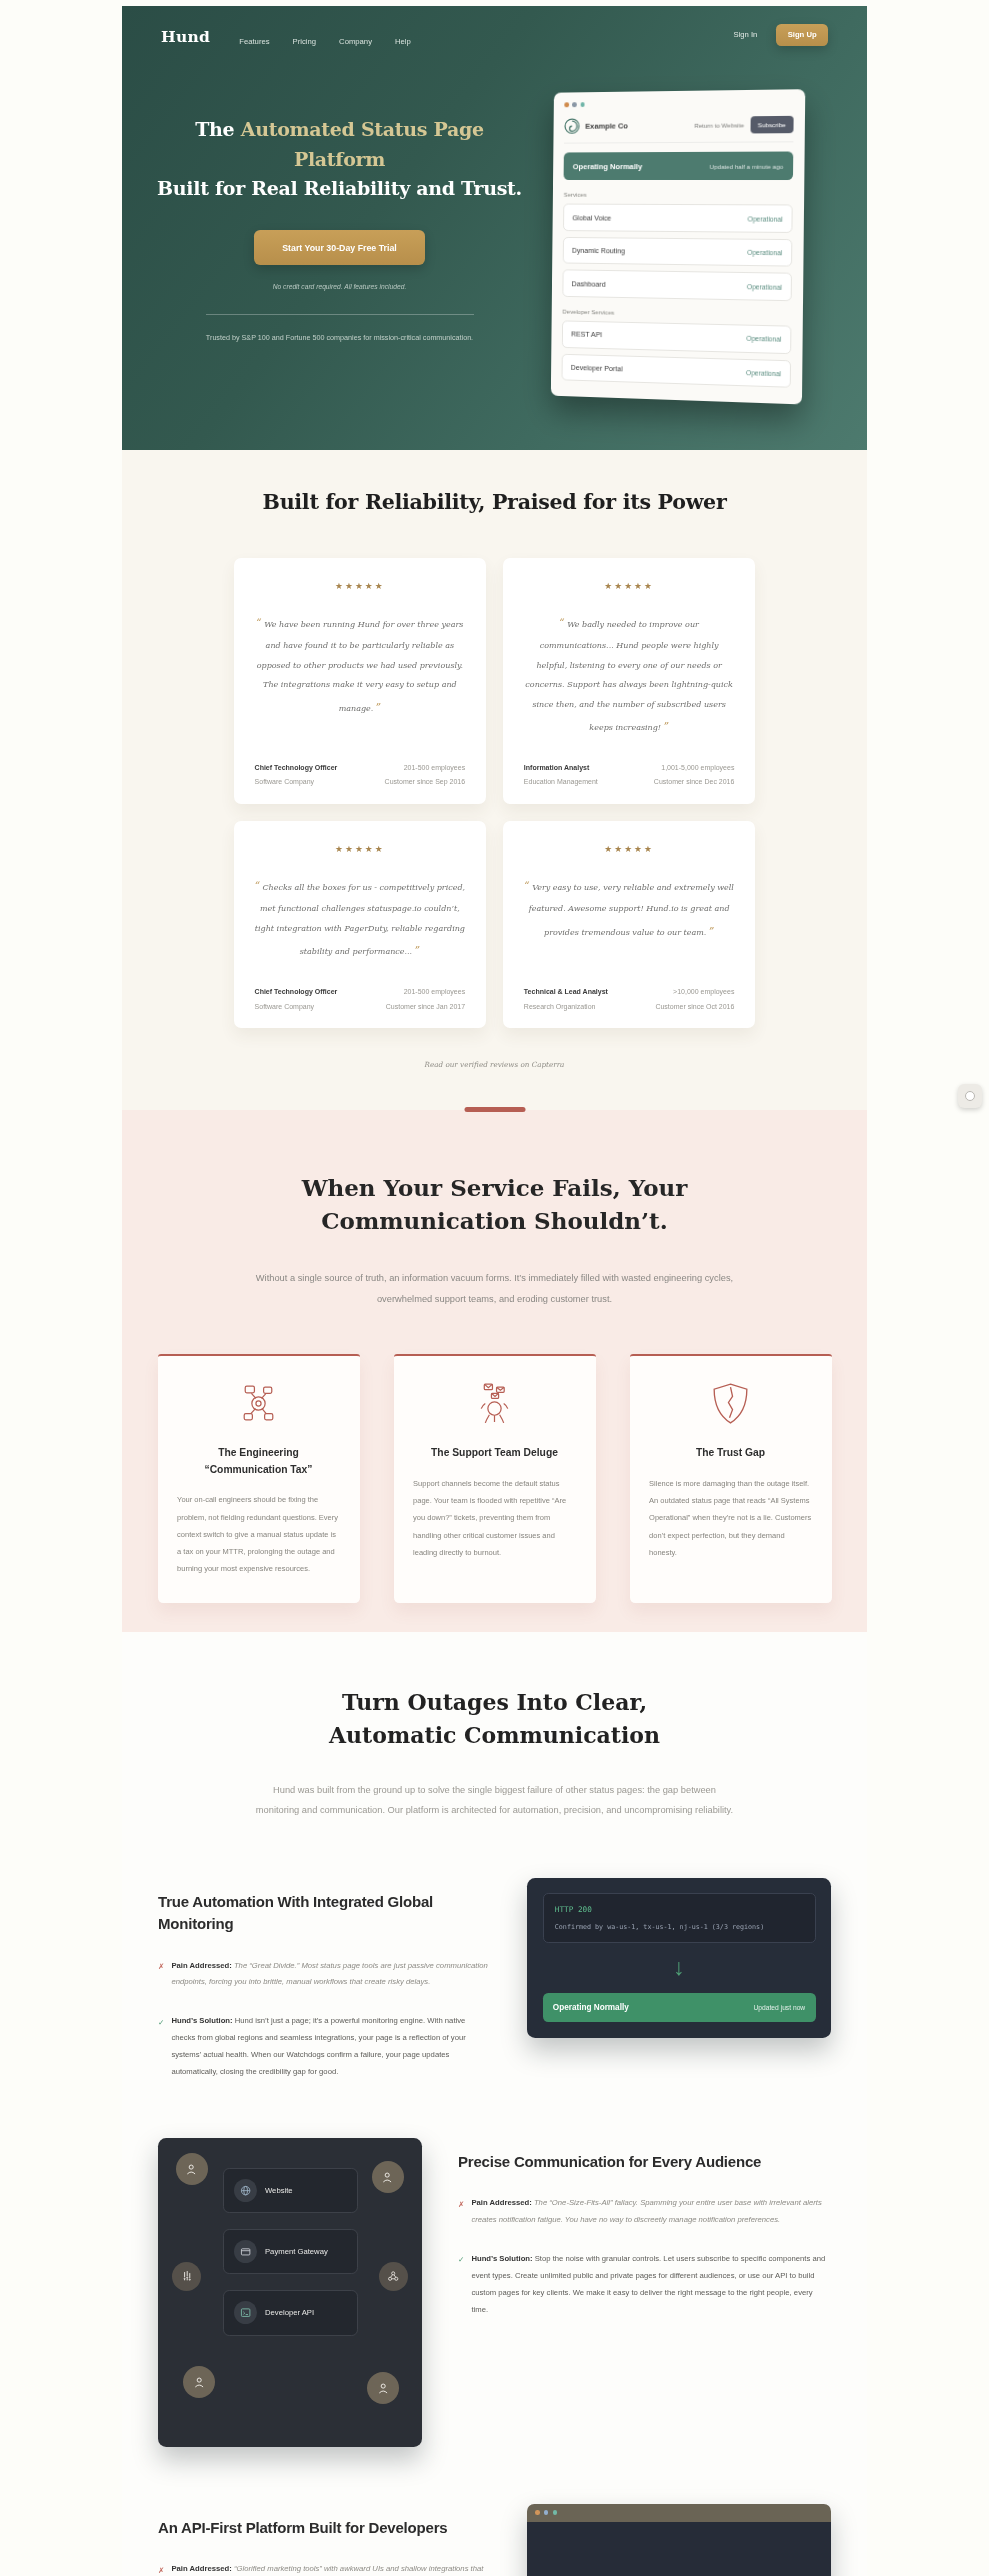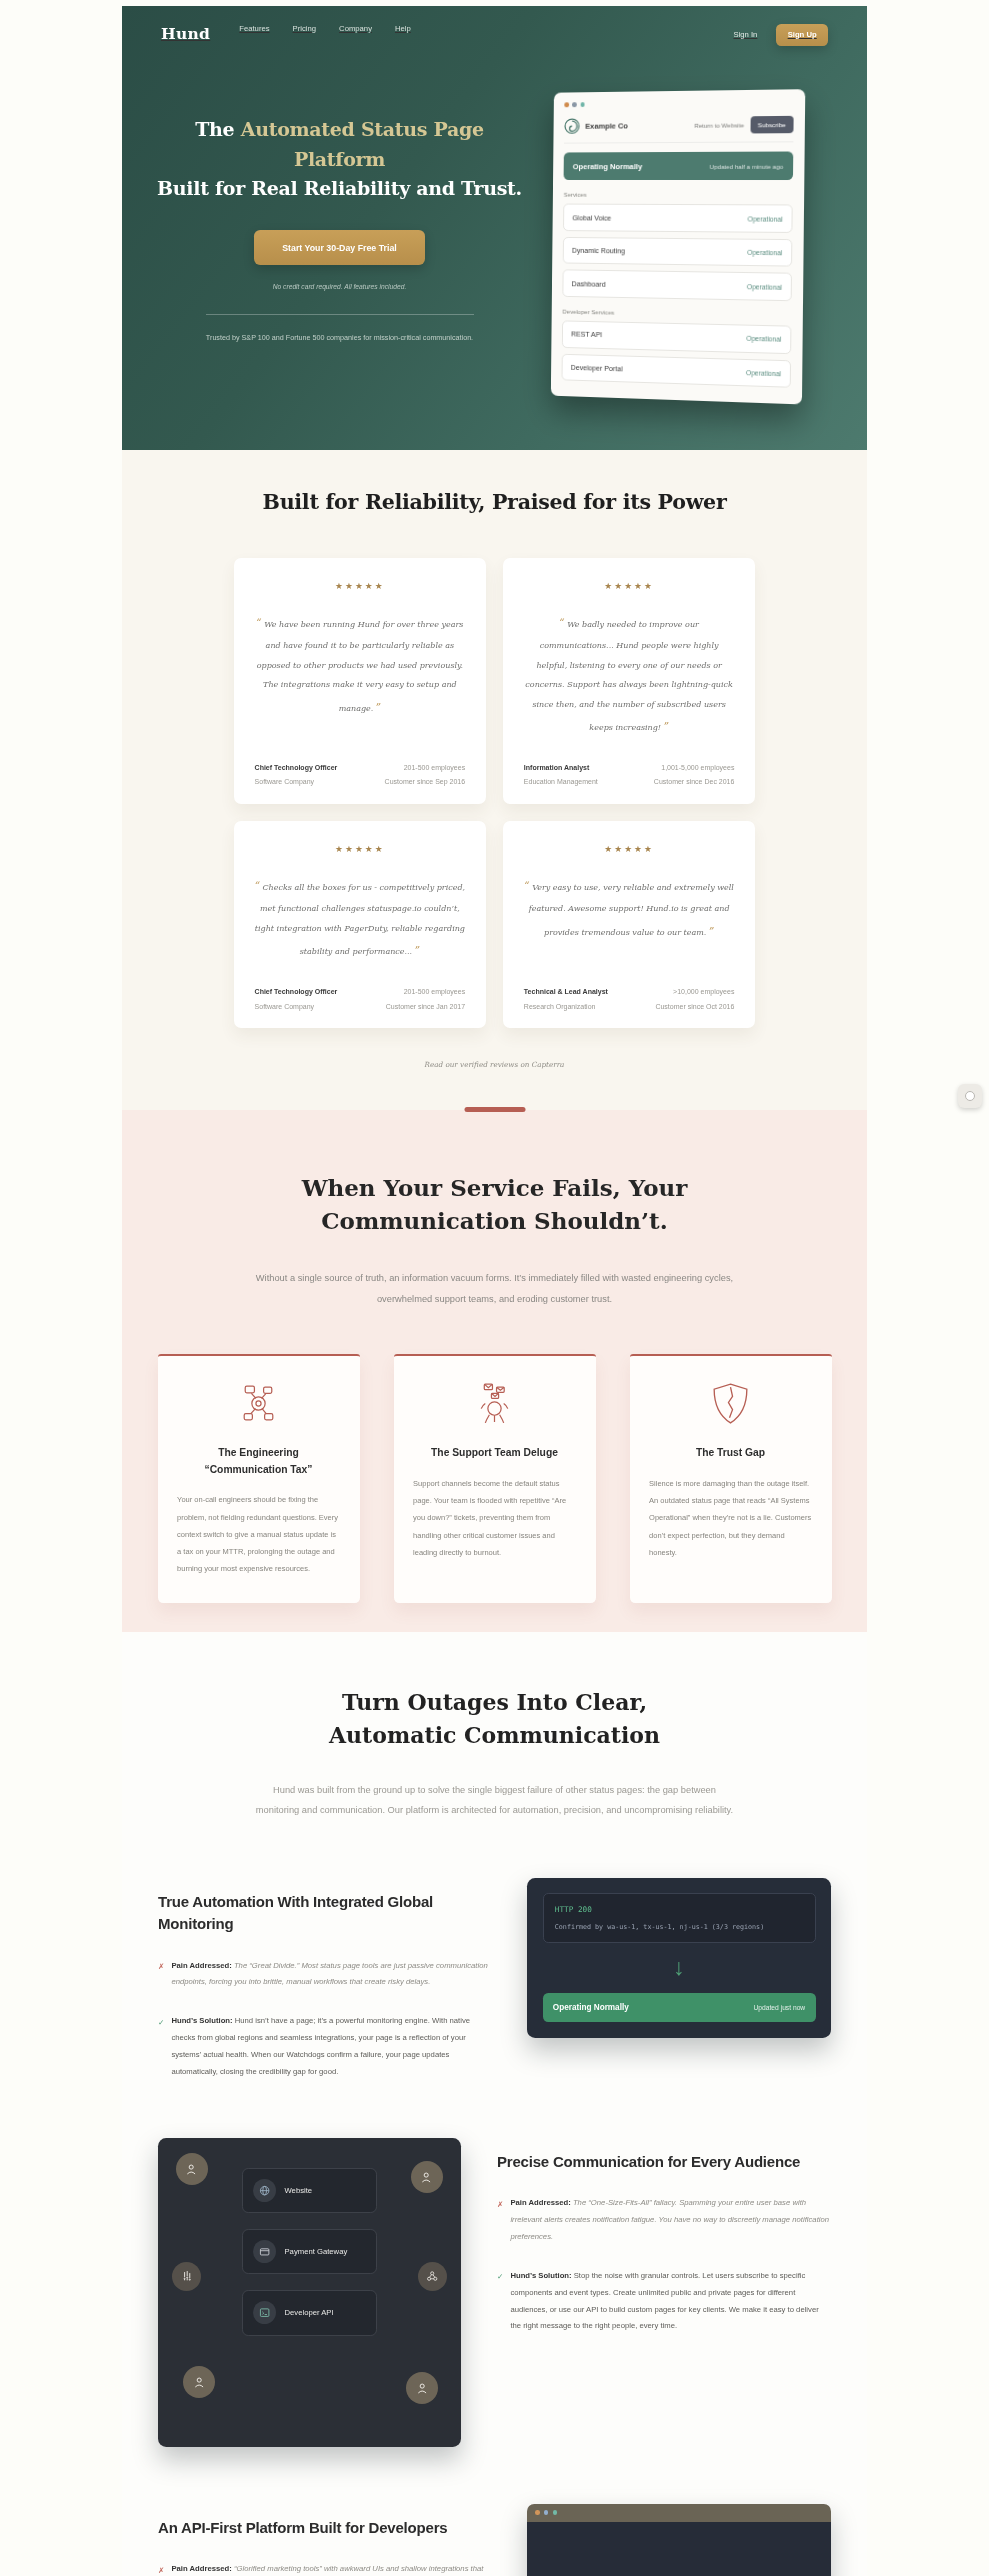--- a/index.html
+++ b/index.html
@@ -4,21 +4,21 @@
 <style>
   * { margin:0; padding:0; box-sizing:border-box; }
   body { background:#fdfdf9; font-family:"Liberation Sans", sans-serif; color:#333; }
   .page { width:989px; margin:0 auto; background:#fdfdf9; padding:6.2px 0; position:relative; }
   .frame { width:745px; margin:0 auto; }
   .serif { font-family:"DejaVu Serif", serif; }
   a { text-decoration:none; color:inherit; cursor:pointer; }
 
   
   .hero { min-height:444px; background:linear-gradient(128deg,#2b4d46 0%,#33594f 38%,#3f6a5f 68%,#4d7a6e 100%); position:relative; overflow:hidden; }
-  .nav { display:flex; align-items:flex-start; padding:17.5px 39px 0 39px;text-decoration:underline; }
+  .nav { display:flex; align-items:flex-end; padding:17.5px 39px 0 39px; }
   .logo { font-family:"DejaVu Serif", serif; font-weight:bold; font-size:15.5px; color:#ffffff; letter-spacing:0.3px; }
   .nav-links { display:flex; gap:23px; margin-left:29px; }
   .nav-links a { color:#d8e2dd; font-size:7.7px; }
   .nav-right { margin-left:auto; display:flex; align-items:center; gap:19px; }
   .nav-right .signin { color:#e3eae6; font-size:7.7px; }
   .btn-gold { display:inline-block; background:linear-gradient(180deg,#c89f58,#b78f4b); color:#fff; border:none; border-radius:5.2px; cursor:pointer; font-family:"Liberation Sans",sans-serif; box-shadow:0 4.1px 10.3px rgba(0,0,0,0.18); }
   .signup { padding:6.7px 11.3px; font-size:7.7px; font-weight:bold; }
   .hero-grid { display:flex; padding:0 42px 0 31px; margin-top:45px; }
   .hero-left { width:373px; text-align:center; padding-top:24px; }
   .hero-h1 { font-family:"DejaVu Serif", serif; font-weight:bold; font-size:19px; line-height:1.55; color:#ffffff; letter-spacing:-0.3px; }
@@ -87,21 +87,21 @@
   .pain-text { font-style:italic; color:#8d8b85; }
   .sol-text { color:#5d5c58; }
   .terminal { width:304px; flex:none; background:#262d39; border-radius:8.2px; padding:15.5px 15.5px; box-shadow:0 12.4px 26px rgba(20,30,40,0.25); }
   .term-box { background:#20252f; border:0.5px solid #3a4150; border-radius:5.2px; padding:11.3px 11.3px; font-family:"DejaVu Sans Mono", monospace; }
   .term-http { color:#5fbf8f; font-size:7.7px; }
   .term-conf { color:#9aa3b2; font-size:6.7px; margin-top:8.2px; }
   .term-arrow { text-align:center; color:#4e9e75; font-size:23px; line-height:1; margin:13.4px 0; }
   .term-banner { background:#3f9168; border-radius:5.2px; padding:10.3px 10.3px; display:flex; align-items:center; }
   .term-banner .tb-left { color:#fff; font-weight:bold; font-size:8.2px; }
   .term-banner .tb-right { margin-left:auto; color:rgba(255,255,255,0.85); font-size:6.7px; }
-  .diagram { width:303px; height:309px; flex:none; background:#2b2f36; border-radius:8.2px; position:relative; box-shadow:0 12.4px 26px rgba(20,30,40,0.25); padding-top:30px; }
+  .diagram { width:264px; height:309px; flex:none; background:#2b2f36; border-radius:8.2px; position:relative; box-shadow:0 12.4px 26px rgba(20,30,40,0.25); padding-top:30px; }
   .node { width:135px; margin:0 auto 15.5px; background:#23272e; border:0.5px solid #3d4149; border-radius:6.2px; padding:10.3px 10.3px; display:flex; align-items:center; gap:8.2px; }
   .node-icon { width:23px; height:23px; border-radius:50%; background:#383d45; display:flex; align-items:center; justify-content:center; flex:none; }
   .node-label { color:#e8e8e6; font-size:7.7px; }
   .d-float { position:absolute; width:32px; height:32px; border-radius:50%; background:#6d6557; display:flex; align-items:center; justify-content:center; }
   .d-float.small { width:29px; height:29px; background:#55504a; }
   .term-window { width:304px; flex:none; border-radius:7.2px; overflow:hidden; box-shadow:0 12.4px 26px rgba(20,30,40,0.25); }
   .term-titlebar { background:#6a6455; padding:6.7px 8.2px; display:flex; gap:4.1px; }
   .term-body { background:#262c38; height:155px; }
 
   
@@ -319,21 +319,21 @@
 
     <div class="f-row">
       <div class="f-col-text">
         <h3 class="f-title">True Automation With Integrated Global Monitoring</h3>
         <div class="f-bullet">
           <span class="f-mark mark-red">✗</span>
           <p><span class="f-label">Pain Addressed:</span> <span class="pain-text">The “Great Divide.” Most status page tools are just passive communication endpoints, forcing you into brittle, manual workflows that create risky delays.</span></p>
         </div>
         <div class="f-bullet">
           <span class="f-mark mark-green">✓</span>
-          <p><span class="f-label">Hund’s Solution:</span> <span class="sol-text">Hund isn’t have a page; it’s a powerful monitoring engine. With native checks from global regions and seamless integrations, your page is a reflection of your systems’ actual health. When our Watchdogs confirm a failure, your page updates automatically, closing the credibility gap for good.</span></p>
+          <p><span class="f-label">Hund’s Solution:</span> <span class="sol-text">Hund isn’t just a page; it’s a powerful monitoring engine. With native checks from global regions and seamless integrations, your page is a reflection of your systems’ actual health. When our Watchdogs confirm a failure, your page updates automatically, closing the credibility gap for good.</span></p>
         </div>
       </div>
       <div class="terminal">
         <div class="term-box">
           <div class="term-http">HTTP 200</div>
           <div class="term-conf">Confirmed by wa-us-1, tx-us-1, nj-us-1 (3/3 regions)</div>
         </div>
         <div class="term-arrow">↓</div>
         <div class="term-banner">
           <span class="tb-left">Operating Normally</span>

